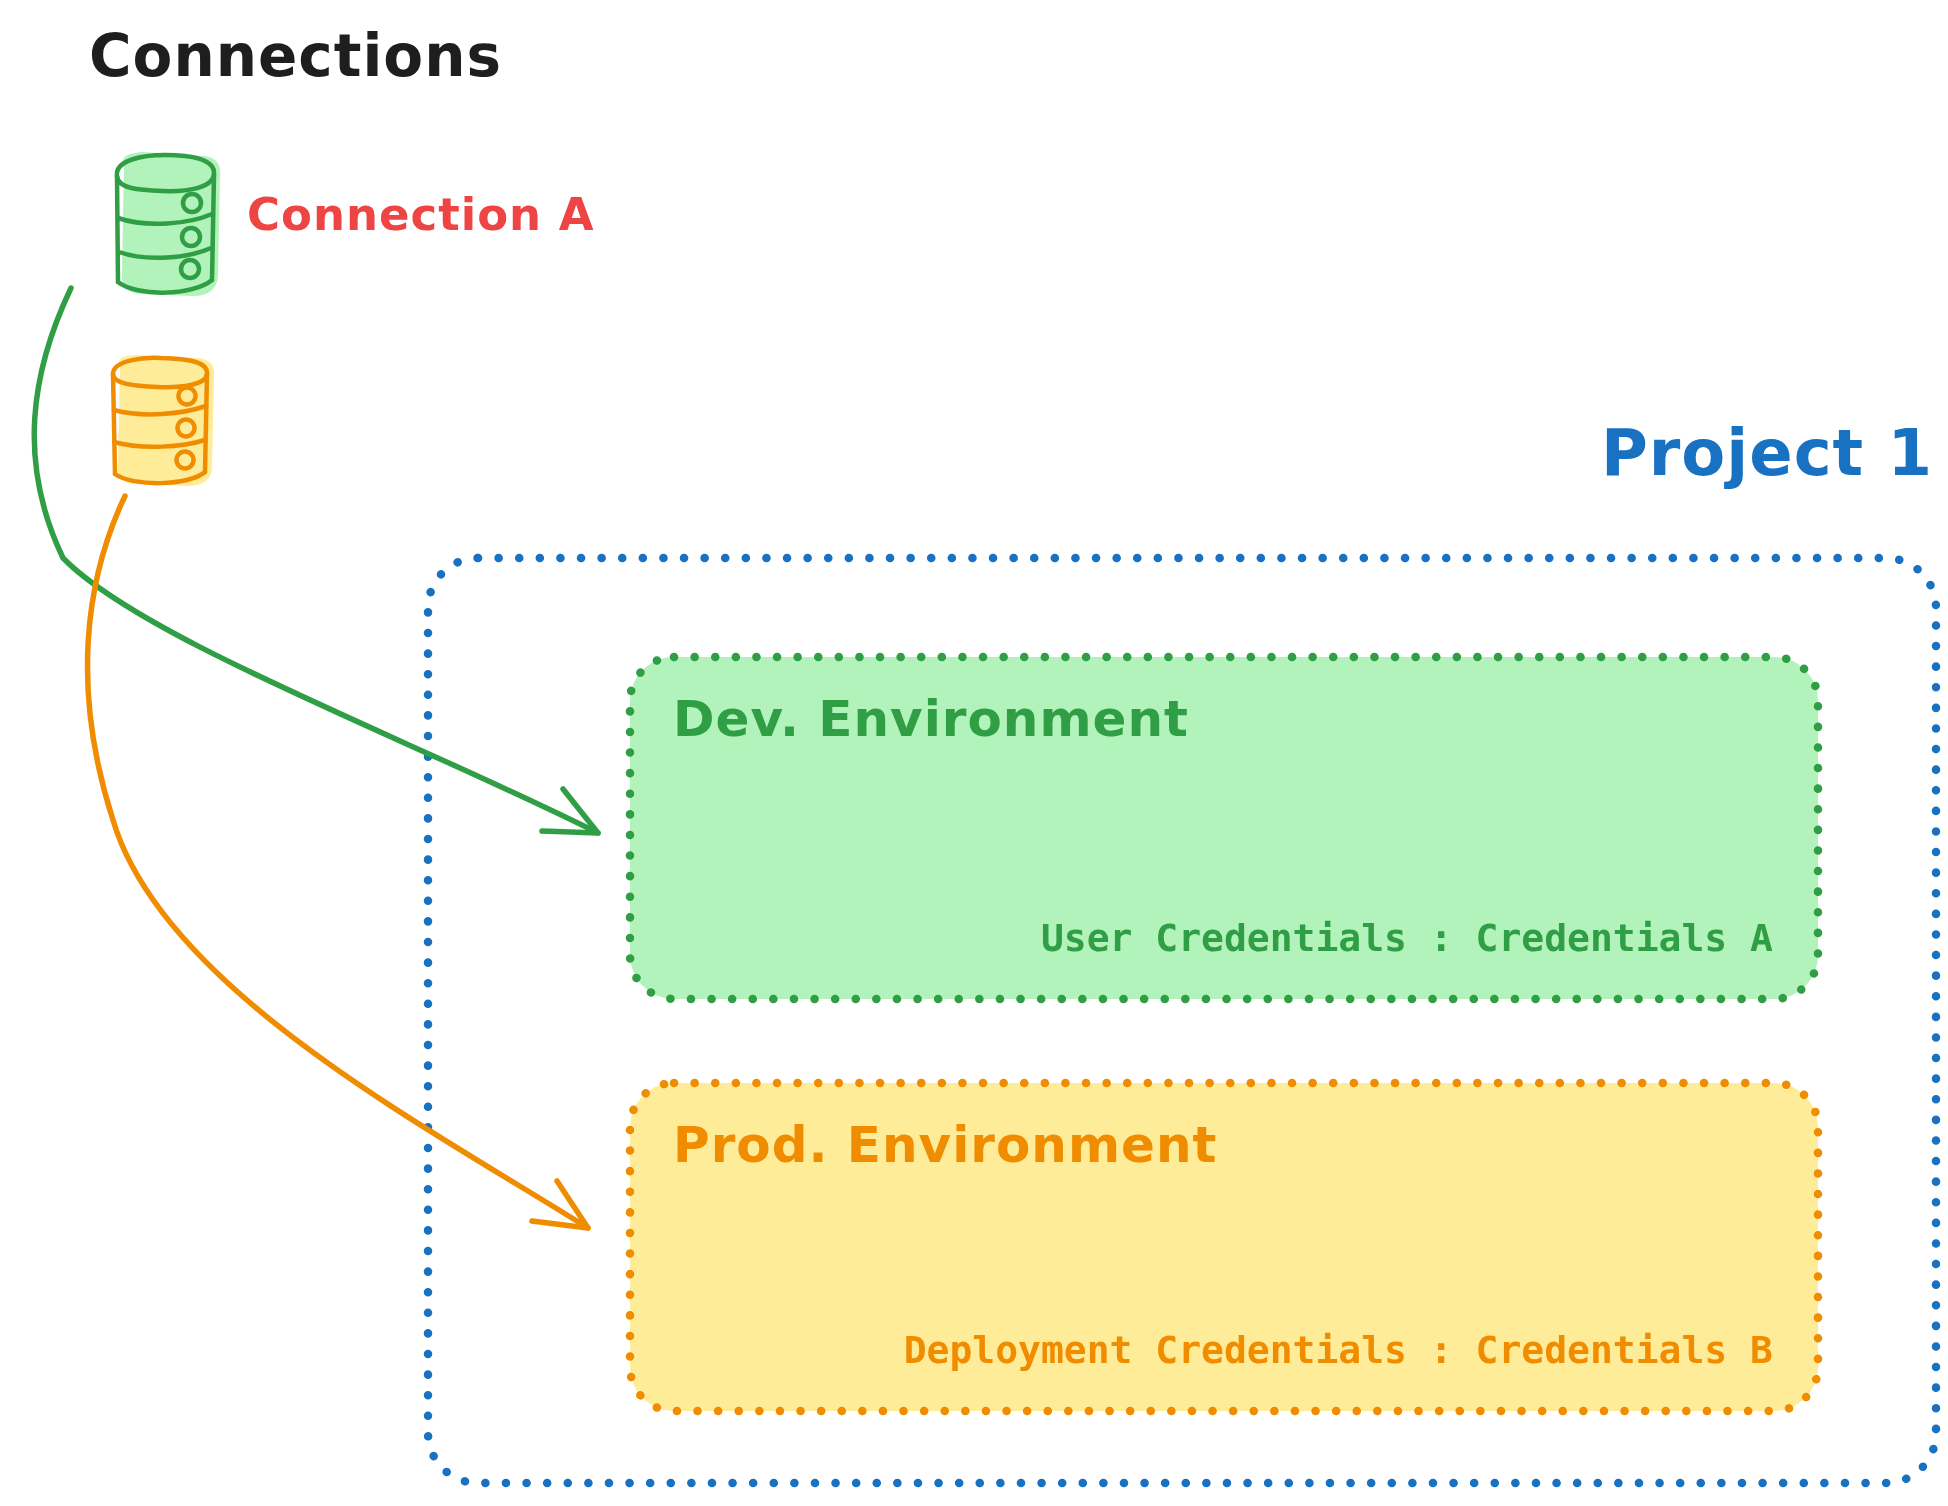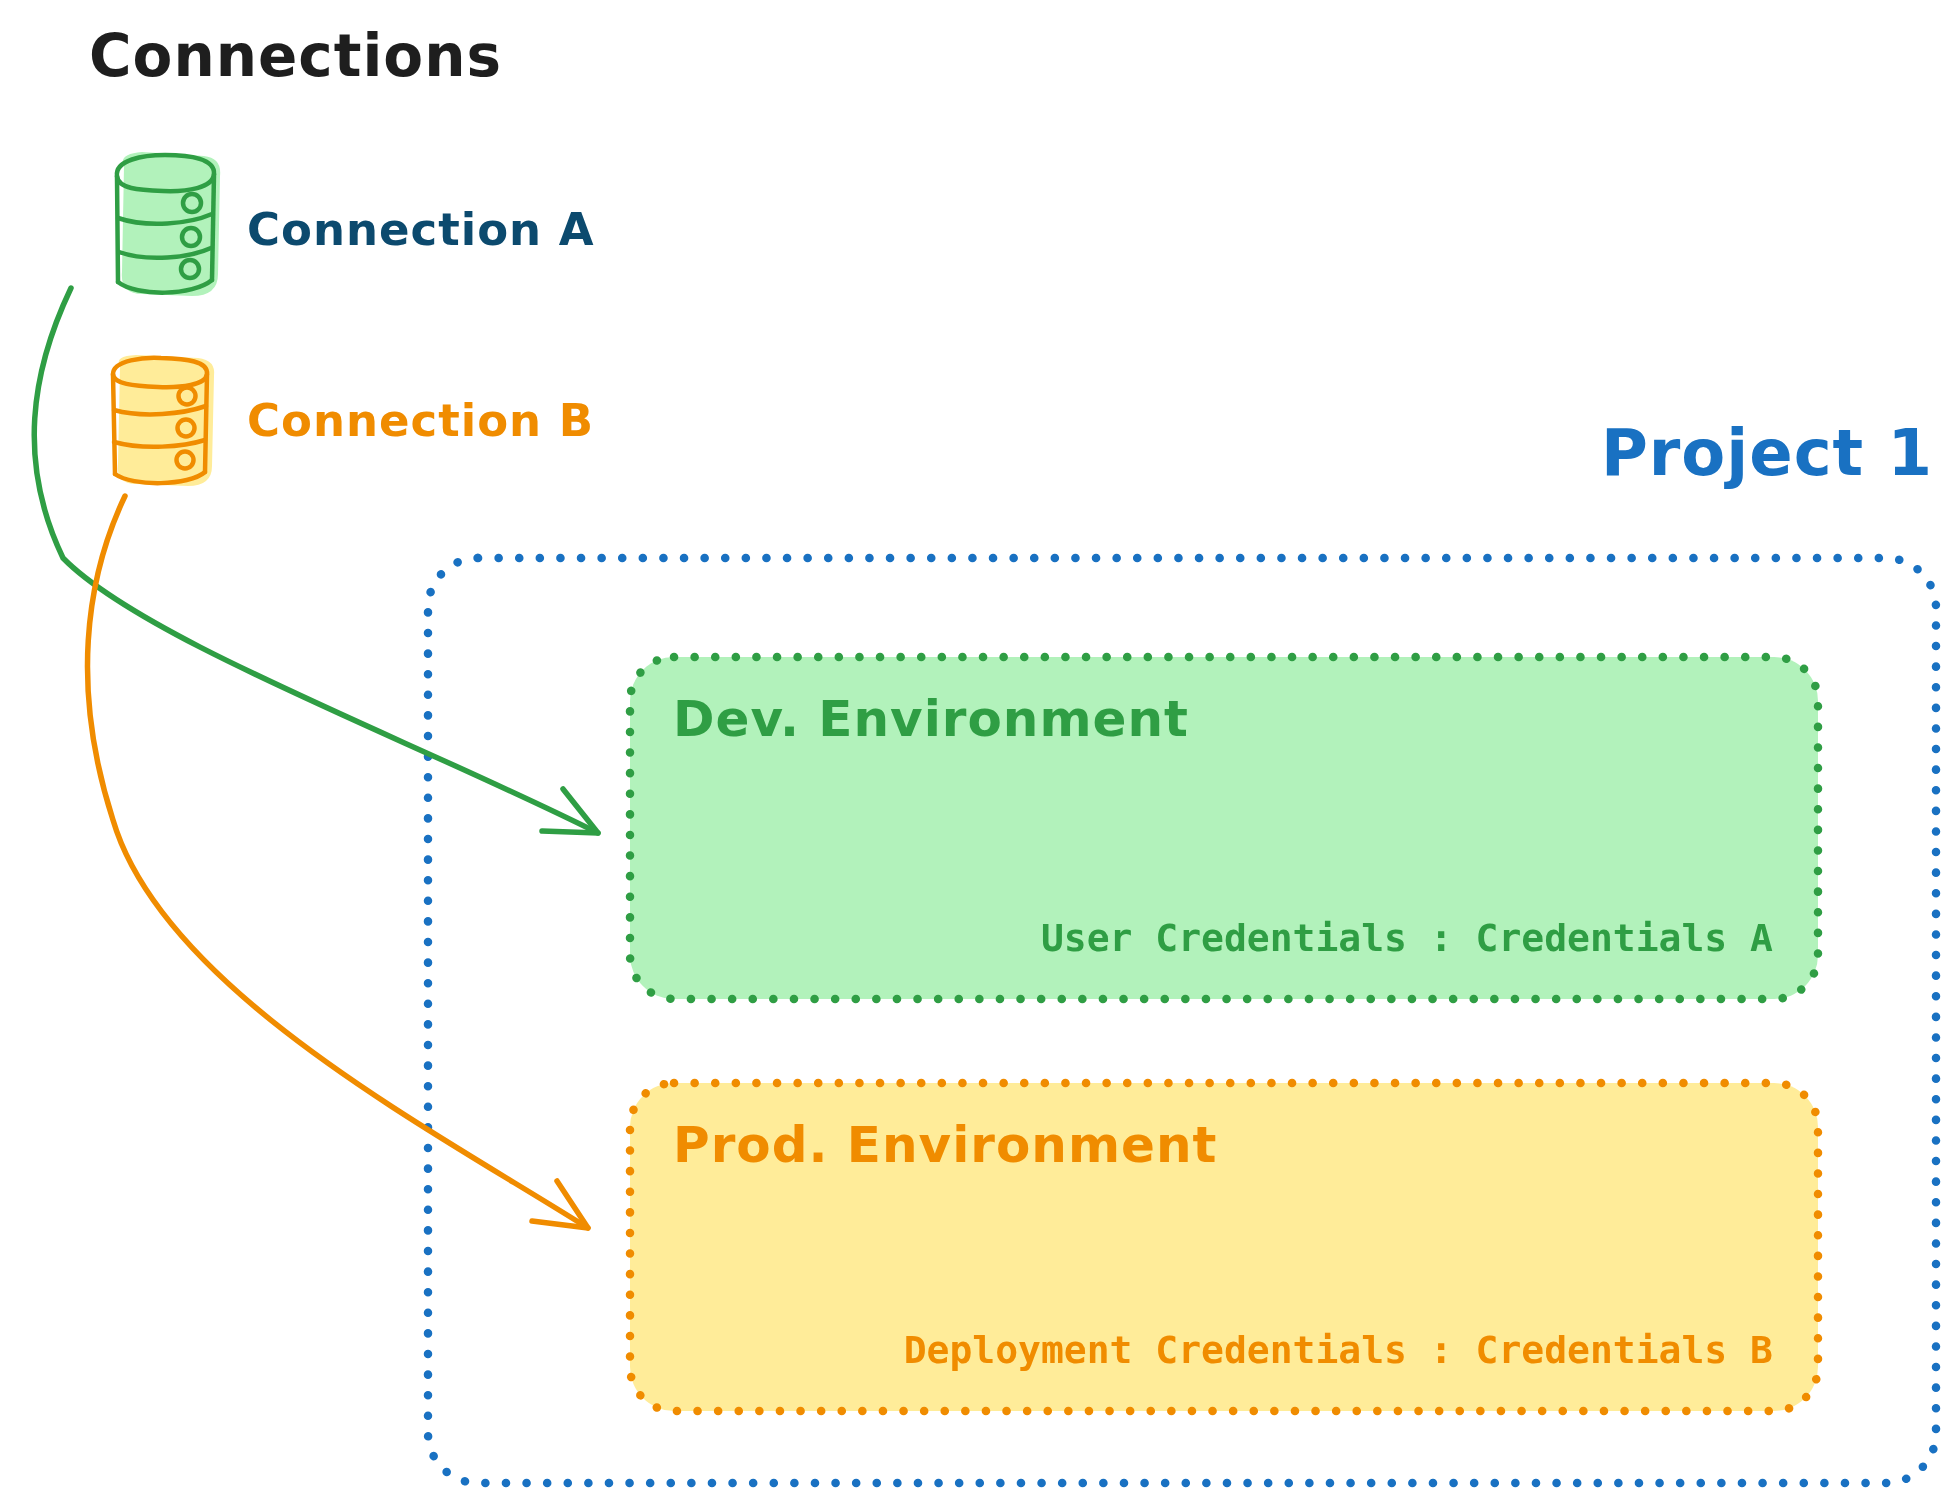--- a/index.html
+++ b/index.html
@@ -14,21 +14,21 @@
   }
   .abs { position: absolute; }
 
   
   .hand { letter-spacing: 1px; font-weight: 700; }
   .diagram-title {
     left: 76px; top: 22px;
     font-size: 58px; color: #1e1e1e;
   }
   .conn-label { font-size: 45px; }
-  .conn-a-label { left: 234px; top: 203px; color: #0c4a6e; }
+  .conn-a-label { left: 234px; top: 188px; color: #ef4444; }
   .conn-b-label { left: 234px; top: 394px; color: #f08c00; }
   .project-title {
     left: 1450px; top: 416px; width: 470px;
     text-align: right;
     font-size: 64px; color: #1971c2;
   }
   .env-title { font-size: 50px; left: 48px; top: 38px; }
   .env-cred {
     font-family: "DejaVu Sans Mono", "Liberation Mono", monospace;
     font-weight: 700; font-size: 38px;
@@ -85,21 +85,20 @@
         <path d="M104 24 L102 122"></path>
         <path d="M12 124 C30 137 86 136 102 122"></path>
         <path d="M11 60 C40 68 80 64 103 56"></path>
         <path d="M11 92 C40 100 80 97 102 90"></path>
         <circle cx="84" cy="46" r="8.5"></circle>
         <circle cx="83" cy="78" r="8.5"></circle>
         <circle cx="82" cy="110" r="8.5"></circle>
       </g>
     </svg>
   </div>
-  <div class="abs hand conn-label conn-b-label z-text">Connection B</div>
 
   <div class="abs hand project-title z-text">Project 1</div>
 
   <div class="abs project-box z-box">
     <svg class="box-svg" width="1518" height="935" viewBox="0 0 1518 935">
       <rect x="5" y="5" width="1508" height="925" rx="50" fill="none" stroke="#1971c2" stroke-width="8.5" stroke-dasharray="0.1 20.5" stroke-linecap="round"></rect>
     </svg>
 
     <div class="abs env-box dev">
       <svg class="box-svg" width="1198" height="352" viewBox="0 0 1198 352">

